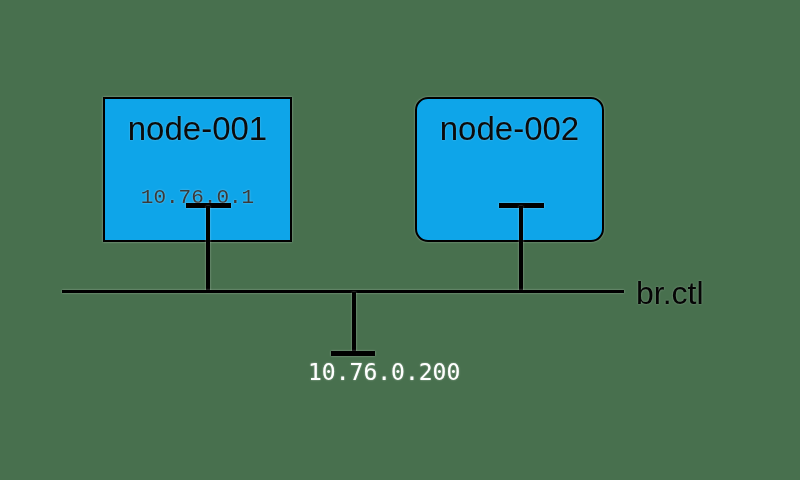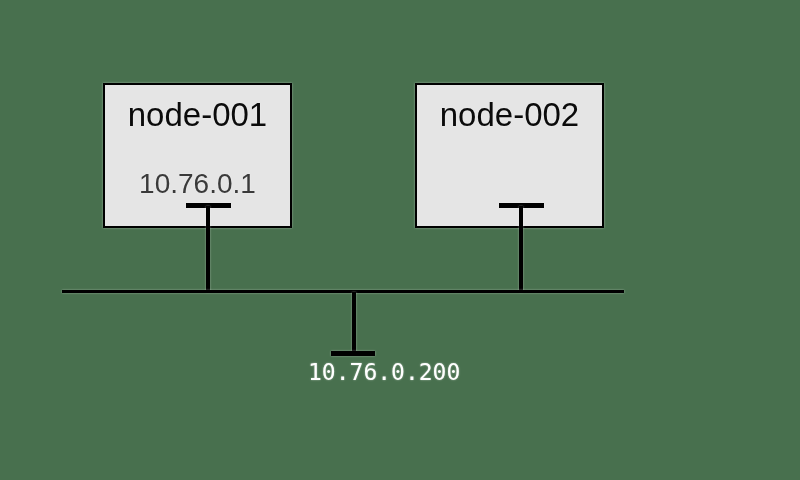--- a/index.html
+++ b/index.html
@@ -10,48 +10,48 @@
   #stage {
     position: relative;
     width: 800px;
     height: 480px;
     background: #48704E;
     overflow: hidden;
     font-family: "Liberation Sans", sans-serif;
   }
   .node-box {
     position: absolute;
-    top: 83px;
+    top: 97px;
     width: 189px;
     height: 145px;
-    background: #e5e5e5;
+    background: #0ea5e9;
     border: 2px solid #000;
     box-sizing: border-box;
     box-shadow: 0 0 2px rgba(255,255,255,0.45);
   }
   #node1 { left: 103px; }
-  #node2 { left: 415px; }
+  #node2 { left: 415px; border-radius: 13px; }
   .node-title {
     position: absolute;
     left: 0; right: 0;
     top: 13px;
     text-align: center;
     font-family: "Liberation Sans", sans-serif;
     font-size: 33px;
     line-height: 33px;
     color: #0b0b0b;
     text-shadow: 0 0 2px rgba(255,255,255,0.35);
   }
   .node-ip {
     position: absolute;
     left: 0; right: 0;
     top: 87px;
     text-align: center;
-    font-family: Liberation Sans, sans-serif;
-    font-size: 28px;
+    font-family: Liberation Mono, monospace;
+    font-size: 21px;
     line-height: 23px;
     color: #3a3a3a;
     text-shadow: 0 0 2px rgba(255,255,255,0.45);
   }
   .hline, .vline, .nic-bar {
     position: absolute;
     background: #000;
     box-shadow: 0 0 2px rgba(255,255,255,0.5);
   }
   
@@ -100,18 +100,19 @@
   <div id="nic-bar-1" class="nic-bar"></div>
   <div id="link-1" class="vline"></div>
 
   <div id="node2" class="node-box">
     <div class="node-title">node-002</div>
   </div>
   <div id="nic-bar-2" class="nic-bar"></div>
   <div id="link-2" class="vline"></div>
 
   <div id="bus" class="hline"></div>
+  <div id="bus-label">br.ctl</div>
 
   <div id="bridge-stem" class="vline"></div>
   <div id="bridge-bar" class="nic-bar"></div>
   <div id="bridge-ip">10.76.0.200</div>
 
 </div>
 
 </body></html>

